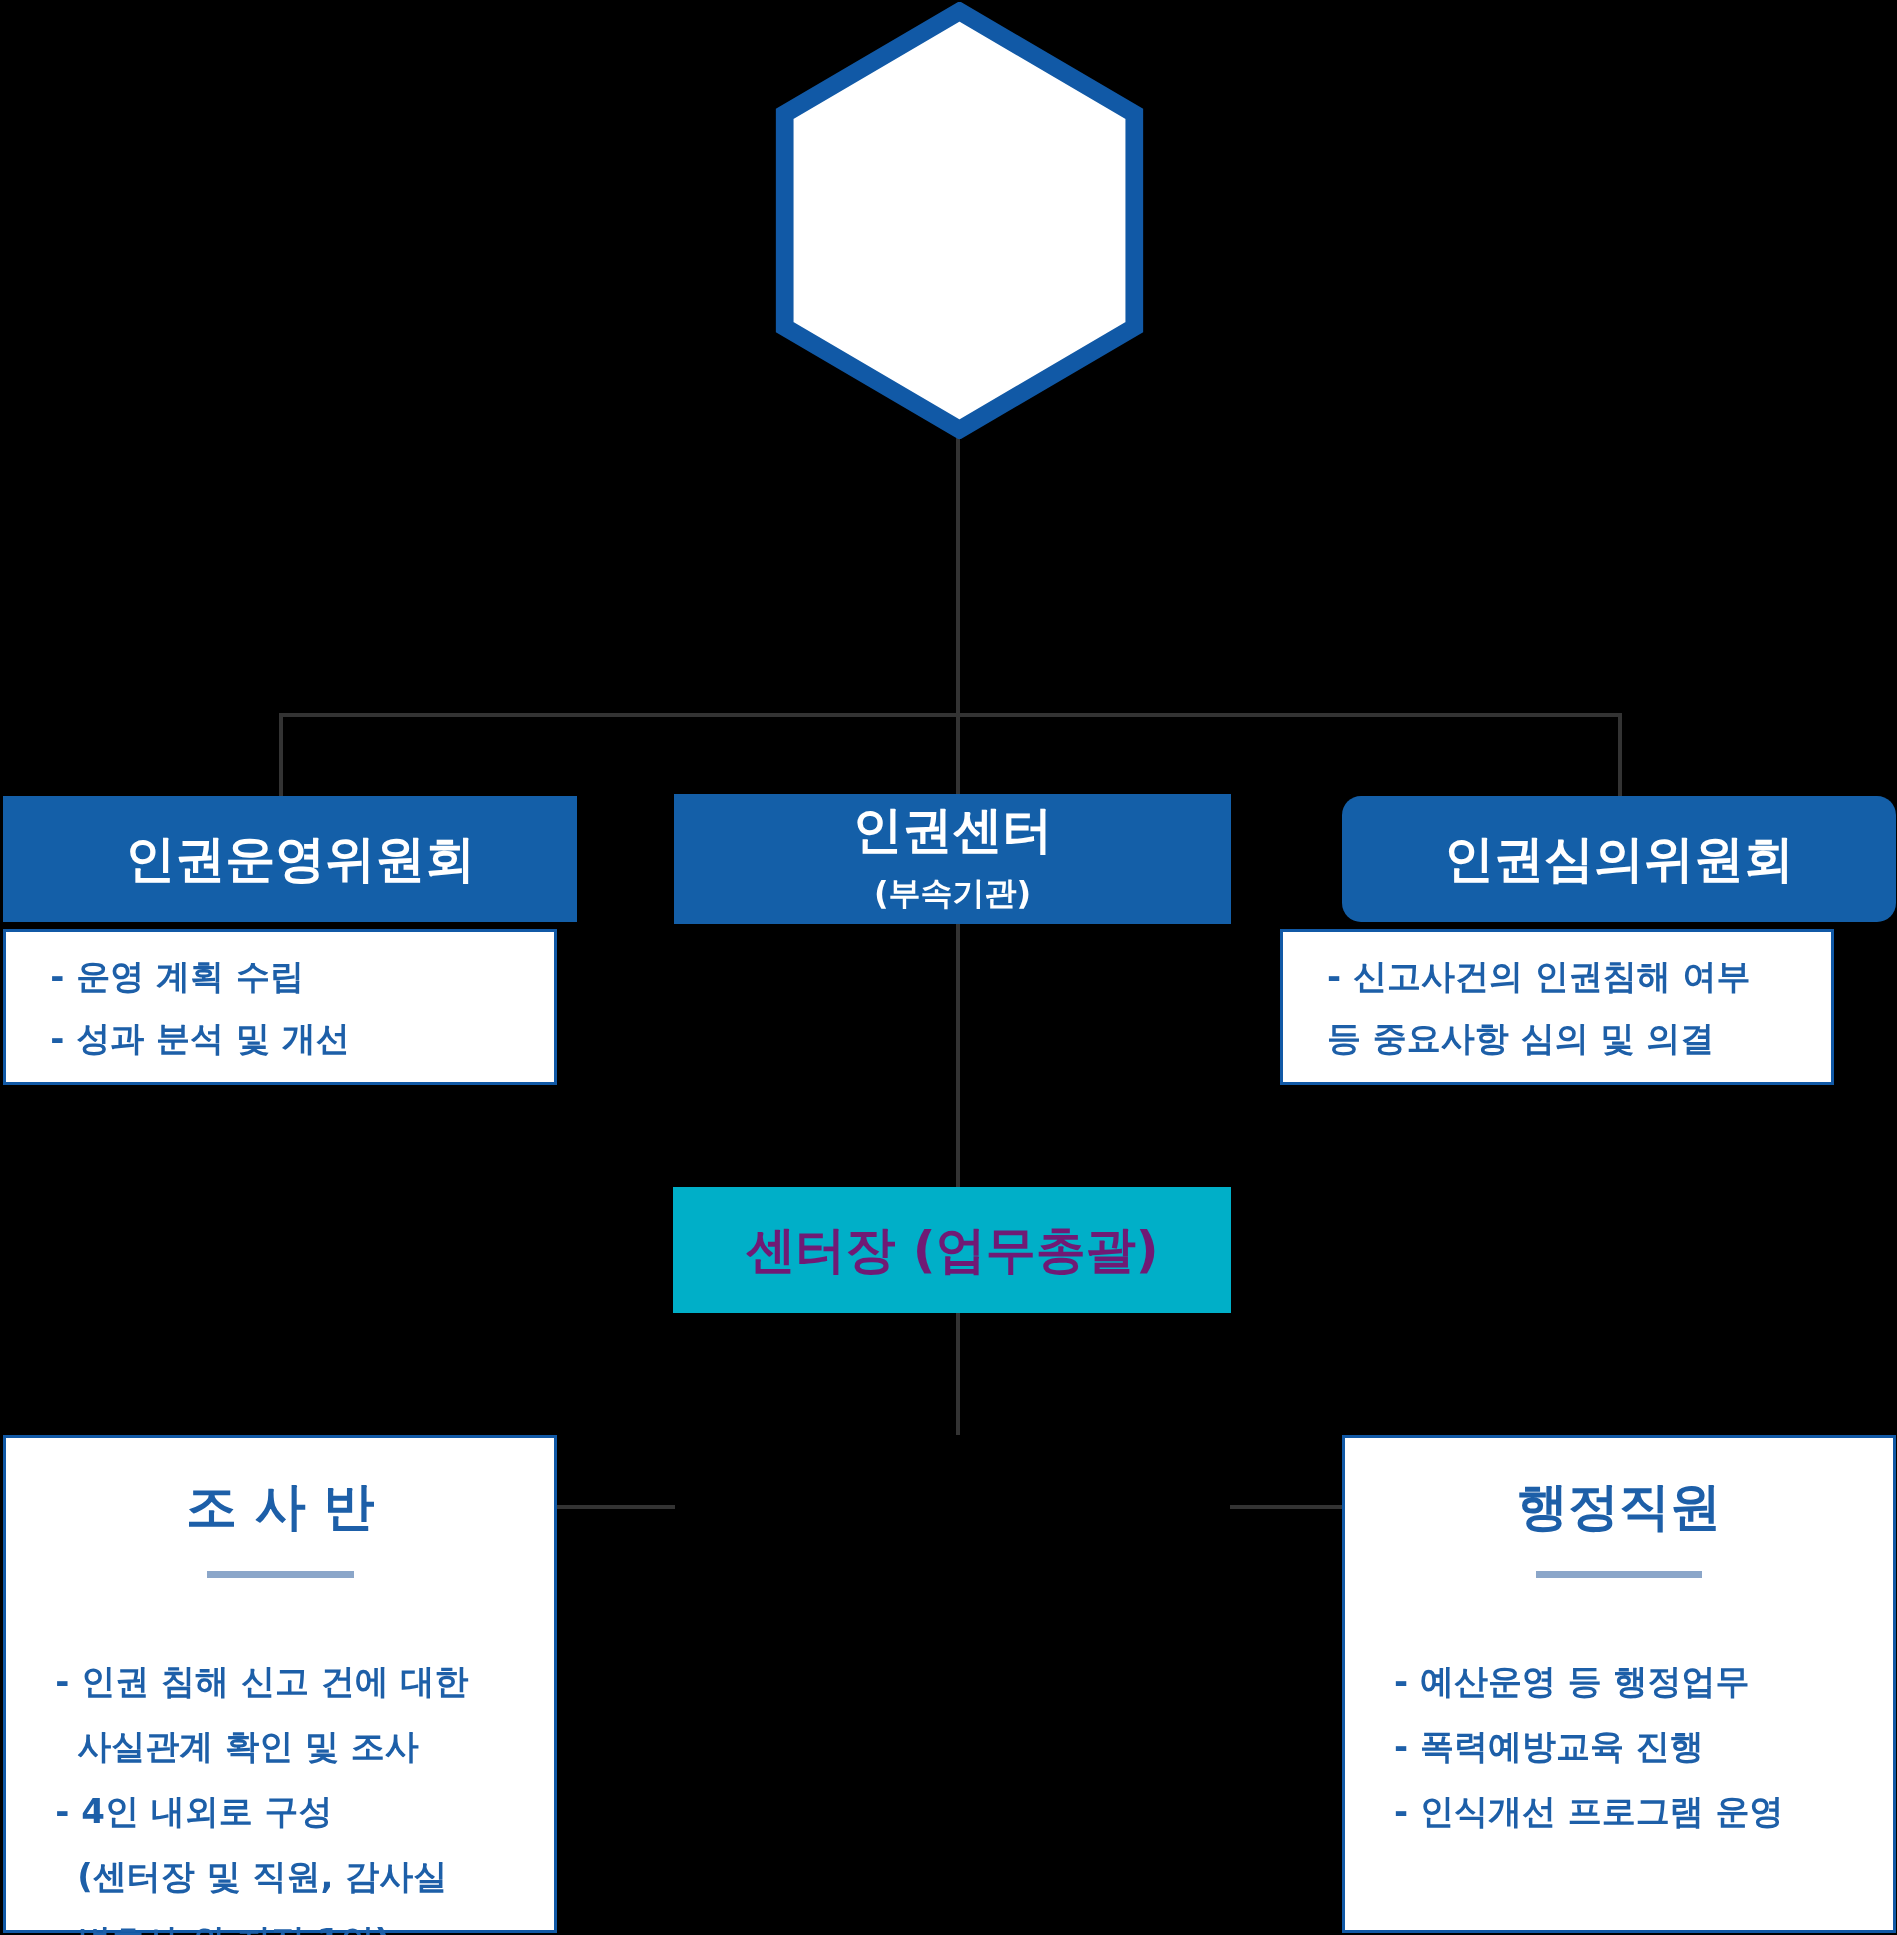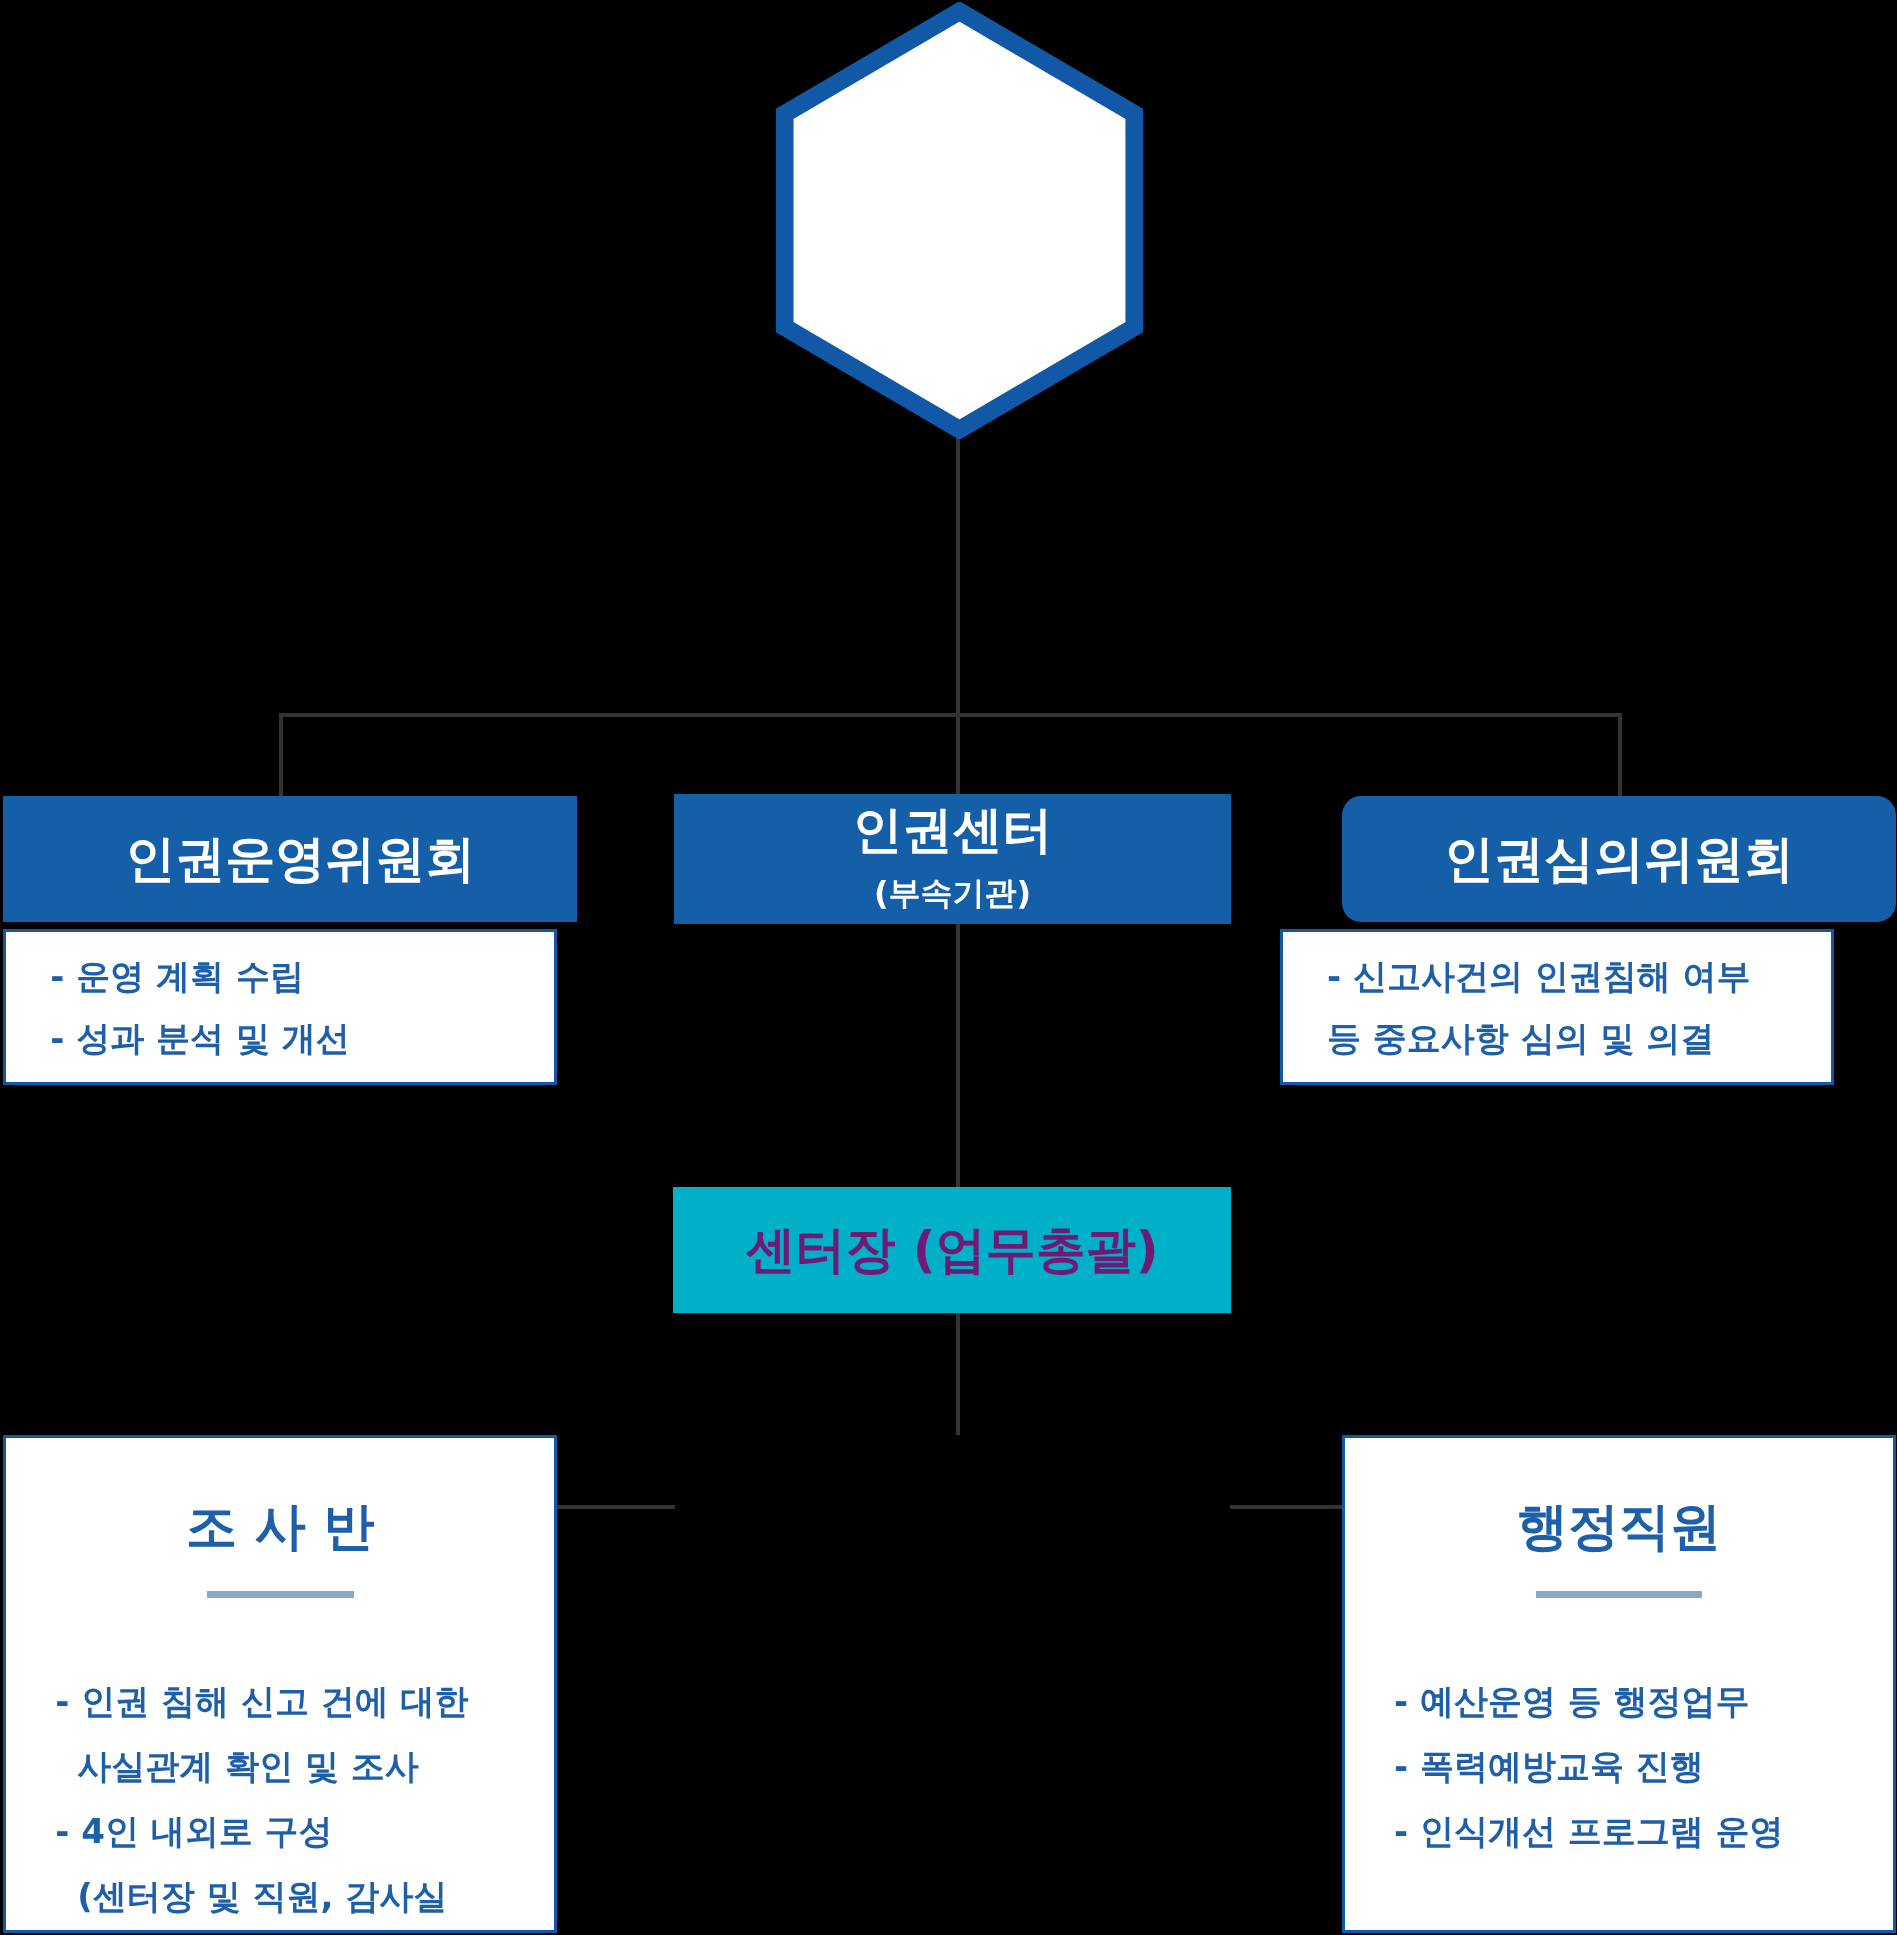--- a/index.html
+++ b/index.html
@@ -43,21 +43,21 @@
     position:absolute;left:673px;top:1187px;width:558px;height:126px;
     background:#00afc8;color:#701a75;display:flex;align-items:center;justify-content:center;
     font-size:50px;font-weight:700;white-space:nowrap;
   }
   
   .bigbox{position:absolute;top:1435px;height:498px;}
   .box-left{left:3.3px;width:554px;}
   .box-center{left:674px;width:557px;}
   .box-right{left:1342px;width:554px;}
   .bigbox .title{
-    margin-top:55px;text-align:center;font-size:51px;font-weight:700;
+    margin-top:35px;text-align:center;font-size:51px;font-weight:700;
     color:#1d5fa8;white-space:nowrap;
   }
   .bigbox .divider{height:6.6px;background:#8ba6c9;margin:29px auto 0;}
   .box-left  .divider{width:147px;}
   .box-center .divider{width:255px;}
   .box-right .divider{width:166px;}
   .bigbox .bullets{
     margin-top:71px;padding-left:49px;padding-right:22px;
     font-size:34px;font-weight:600;color:#1d5fa8;
   }

